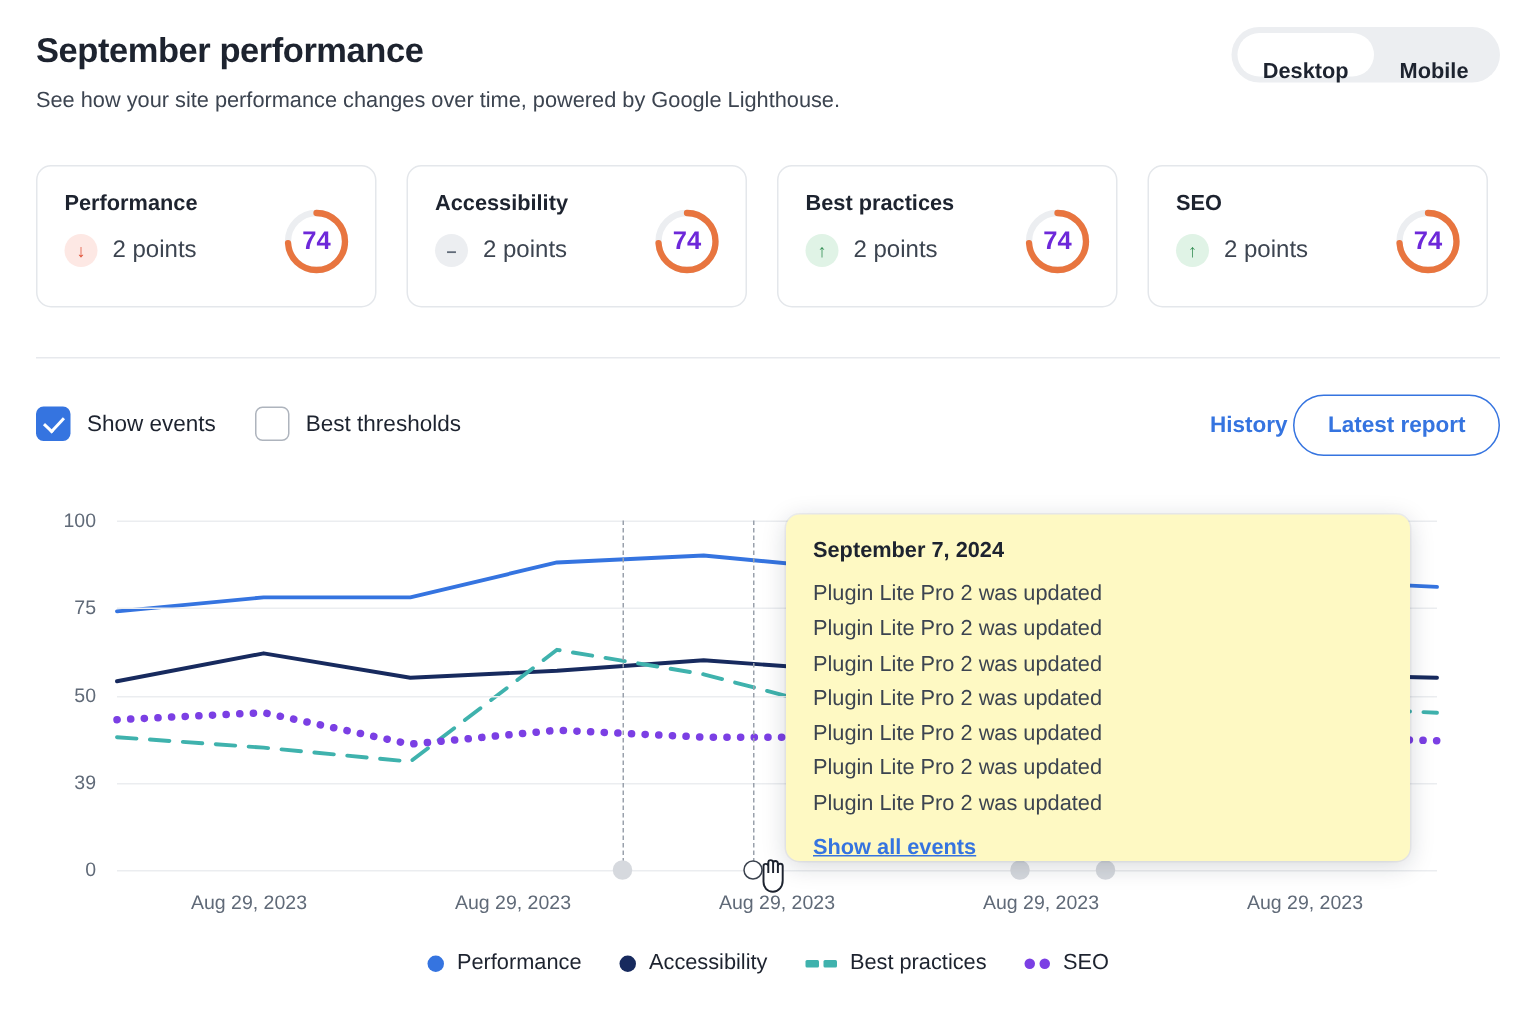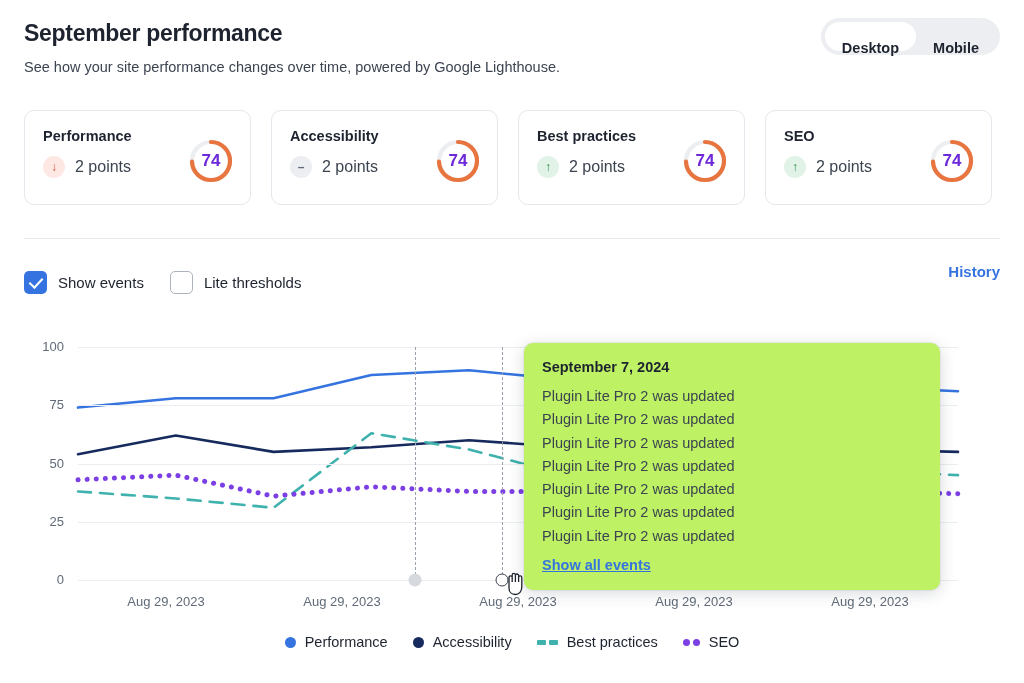--- a/index.html
+++ b/index.html
@@ -115,24 +115,24 @@
   .ev-dot {
     position: absolute; width: 13px; height: 13px; border-radius: 50%;
     background: #d6d9de; transform: translate(-50%, -50%);
     cursor: pointer;
   }
   .ev-dot.active { background: #ffffff; border: 1.6px solid #3b424e; }
 
   
   .tooltip {
     position: absolute; left: 524px; top: 343px;
-    width: 416px; background: #bef264;
+    width: 416px; background: #fef9c3;
     border-radius: 9px;
     box-shadow: 0 3px 16px rgba(20,28,45,0.17), 0 0 0 1px rgba(20,28,45,0.05);
-    padding: 16px 20px 16px 18px;
+    padding: 16px 20px 0 18px;
     z-index: 20;
   }
   .tt-date { font-size: 14.5px; font-weight: 700; color: #1d232f; margin-bottom: 10px; }
   .tt-row { font-size: 14.5px; color: #3c4450; line-height: 23.3px; }
   .tt-link {
     display: inline-block; margin-top: 9px;
     font-size: 14.5px; font-weight: 700; color: #3574e0;
     text-decoration: underline; cursor: pointer;
   }
 
@@ -214,39 +214,40 @@
 
   <div class="divider"></div>
 
   <div class="controls">
     <div class="check-wrap">
       <span class="cbox on"></span>
       <span class="check-label">Show events</span>
     </div>
     <div class="check-wrap">
       <span class="cbox off"></span>
-      <span class="check-label">Lite thresholds</span>
+      <span class="check-label">Best thresholds</span>
     </div>
   </div>
 
   <div class="actions">
     <a class="link-history">History</a>
+    <button class="btn-latest">Latest report</button>
   </div>
 
   <div class="chart-area" id="chart">
     <svg class="lines" width="1024" height="285" id="lines">
         <polyline points="78,77.58000000000001 175.77777777777777,68.25999999999999 273.55555555555554,68.25999999999999 371.3333333333333,44.959999999999994 469.1111111111111,40.3 566.8888888888889,49.620000000000005 664.6666666666666,58.94000000000001 762.4444444444445,54.28000000000001 860.2222222222222,56.61000000000001 958,61.26999999999999" fill="none" stroke="#3574e0" stroke-width="2.6" stroke-linecap="round" stroke-linejoin="round"></polyline>
         <polyline points="78,124.17999999999999 175.77777777777777,105.54 273.55555555555554,121.85 371.3333333333333,117.19000000000001 469.1111111111111,110.2 566.8888888888889,117.19000000000001 664.6666666666666,112.53 762.4444444444445,114.86000000000001 860.2222222222222,119.51999999999998 958,121.85" fill="none" stroke="#172a5e" stroke-width="2.6" stroke-linecap="round" stroke-linejoin="round"></polyline>
         <polyline points="78,161.46 175.77777777777777,168.45000000000002 273.55555555555554,177.76999999999998 371.3333333333333,103.21 469.1111111111111,119.51999999999998 566.8888888888889,145.15 664.6666666666666,138.16000000000003 762.4444444444445,142.82 860.2222222222222,140.49 958,145.15" fill="none" stroke="#3fb2ad" stroke-width="2.6" stroke-linecap="round" stroke-linejoin="round" stroke-dasharray="13 9"></polyline>
         <polyline points="78,149.81 175.77777777777777,145.15 273.55555555555554,166.12 371.3333333333333,156.79999999999998 469.1111111111111,161.46 566.8888888888889,161.46 664.6666666666666,159.13 762.4444444444445,161.46 860.2222222222222,161.46 958,163.79" fill="none" stroke="#7b3fe4" stroke-width="5" stroke-linecap="round" stroke-linejoin="round" stroke-dasharray="0.1 9"></polyline>
       </svg>
   <div class="gridline" style="top: 250px;"></div>
       <div class="ytick" style="left: 22px; top: 242px;">0</div>
       <div class="gridline" style="top: 191.75px;"></div>
-      <div class="ytick" style="left: 22px; top: 183.75px;">25</div>
+      <div class="ytick" style="left: 22px; top: 183.75px;">39</div>
       <div class="gridline" style="top: 133.5px;"></div>
       <div class="ytick" style="left: 22px; top: 125.5px;">50</div>
       <div class="gridline" style="top: 75.25px;"></div>
       <div class="ytick" style="left: 22px; top: 67.25px;">75</div>
       <div class="gridline" style="top: 17px;"></div>
       <div class="ytick" style="left: 22px; top: 9px;">100</div>
       <div class="xtick" style="left: 166px;">Aug 29, 2023</div>
       <div class="xtick" style="left: 342px;">Aug 29, 2023</div>
       <div class="xtick" style="left: 518px;">Aug 29, 2023</div>
       <div class="xtick" style="left: 694px;">Aug 29, 2023</div>

